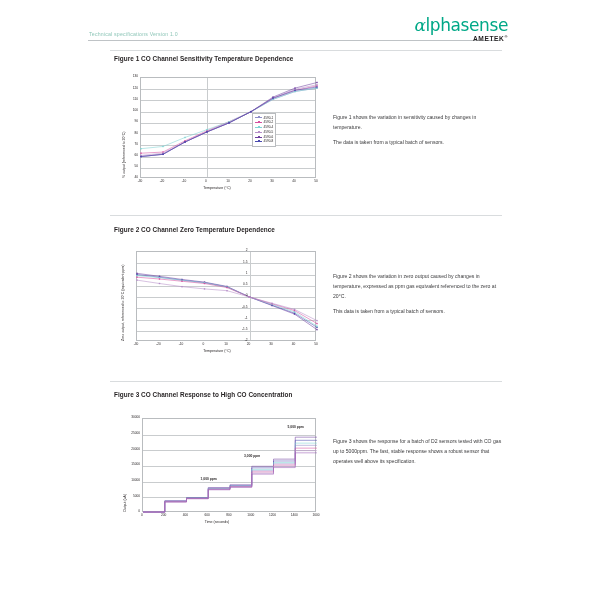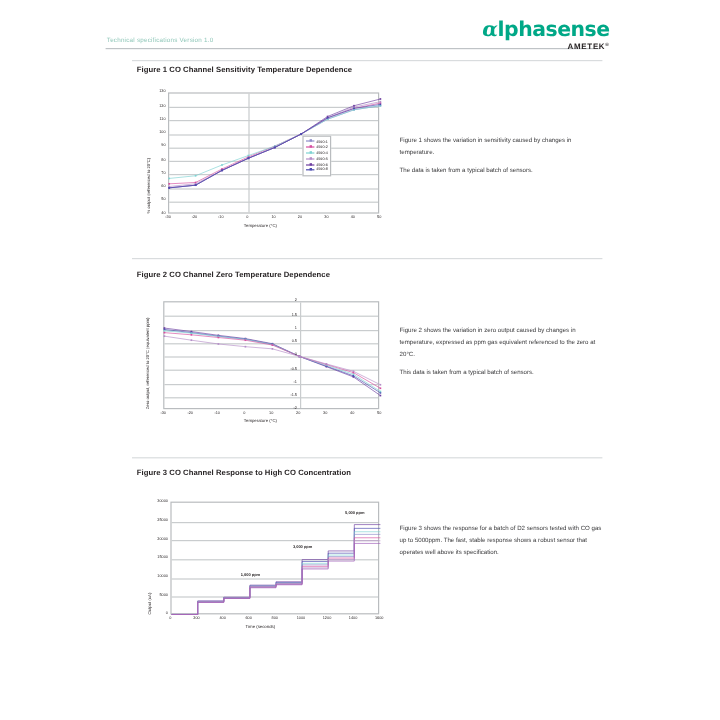--- a/index.html
+++ b/index.html
@@ -21,21 +21,21 @@
   .hdr-label{
     position:absolute;left:89px;top:31px;
     font-size:5.2px;letter-spacing:.2px;color:#8ec6b8;
     white-space:nowrap;
   }
   .logo{
     position:absolute;right:92px;top:17px;text-align:right;
     line-height:1;
   }
   .logo-main{
-    font-size:17px;font-weight:bold;color:#00a887;letter-spacing:-.4px;
+    font-size:17px;font-weight:normal;color:#00a887;letter-spacing:-.4px;
     font-family:"DejaVu Sans", sans-serif;
   }
   .logo-main .alpha{font-family:"DejaVu Serif", serif;font-style:italic;}
   .logo-sub{
     margin-top:1px;font-size:6.6px;font-weight:bold;color:#231f20;
     letter-spacing:.6px;font-family:"Liberation Sans", sans-serif;
   }
   .logo-sub sup{font-size:4px;vertical-align:super;}
 
   

